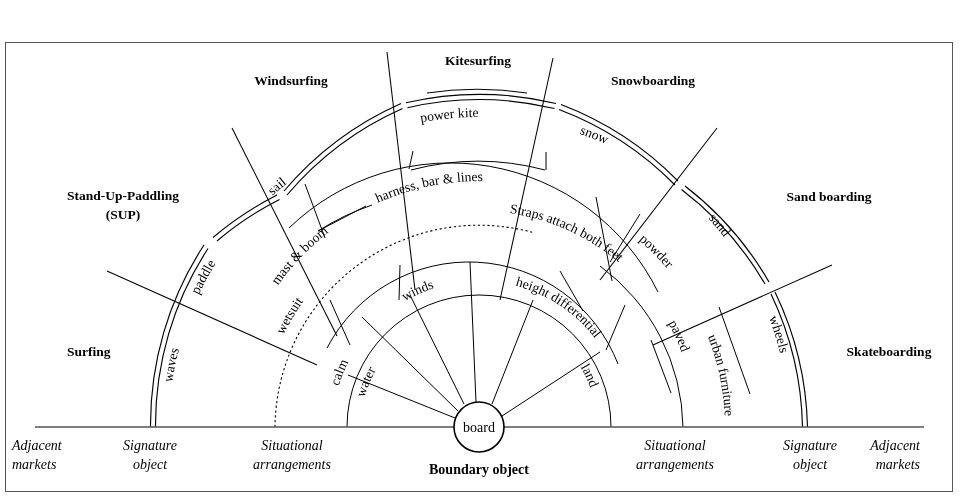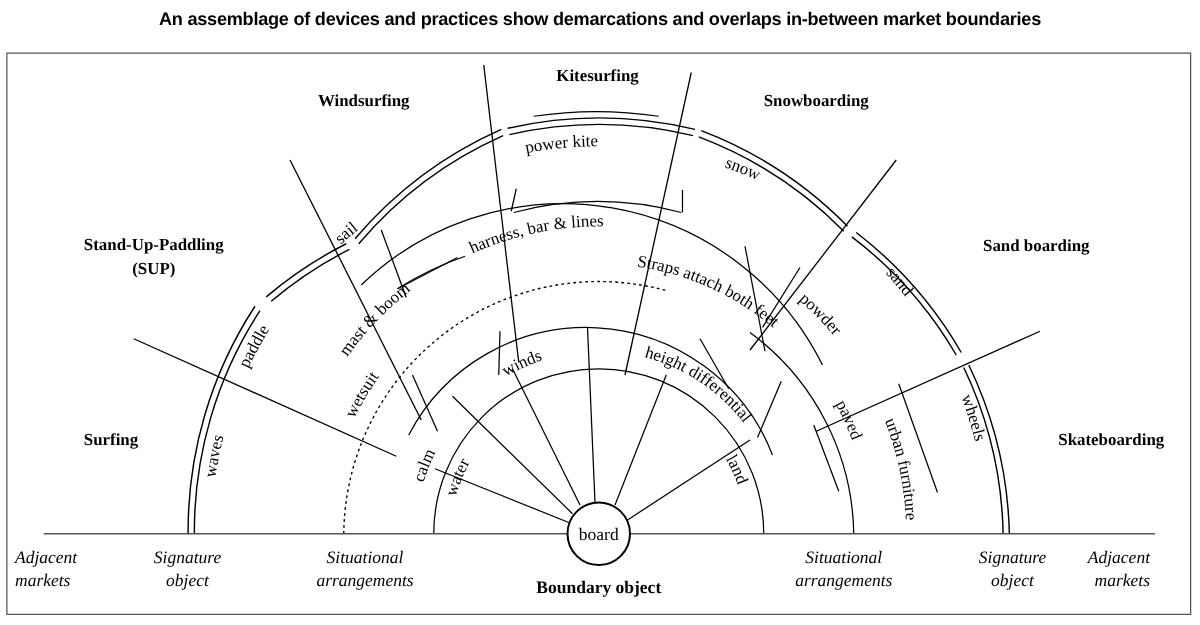--- a/index.html
+++ b/index.html
@@ -24,21 +24,20 @@
   .curvelbl{font-family:"Liberation Serif",serif;font-size:13.6px;}
   .legend{font-family:"Liberation Serif",serif;font-style:italic;font-size:14px;}
   .bnd{font-family:"Liberation Serif",serif;font-weight:bold;font-size:14px;}
   .board{font-family:"Liberation Serif",serif;font-size:14px;}
 </style>
 </head>
 <body>
 
 <div id="stage">
 
-  <div id="title">An assemblage of devices and practices show demarcations and overlaps in-between market boundaries</div>
   <div id="frame"></div>
 
   <svg viewBox="0 0 960 500">
     <defs>
 
       <path id="pSig" d="M 169 427 A 310 310 0 0 1 789 427" fill="none"></path>
 
       <path id="pSit" d="M 263 427 A 216 216 0 0 1 695 427" fill="none"></path>
 
       <path id="pSit2" d="M 233 427 A 246 246 0 0 1 725 427" fill="none"></path>

